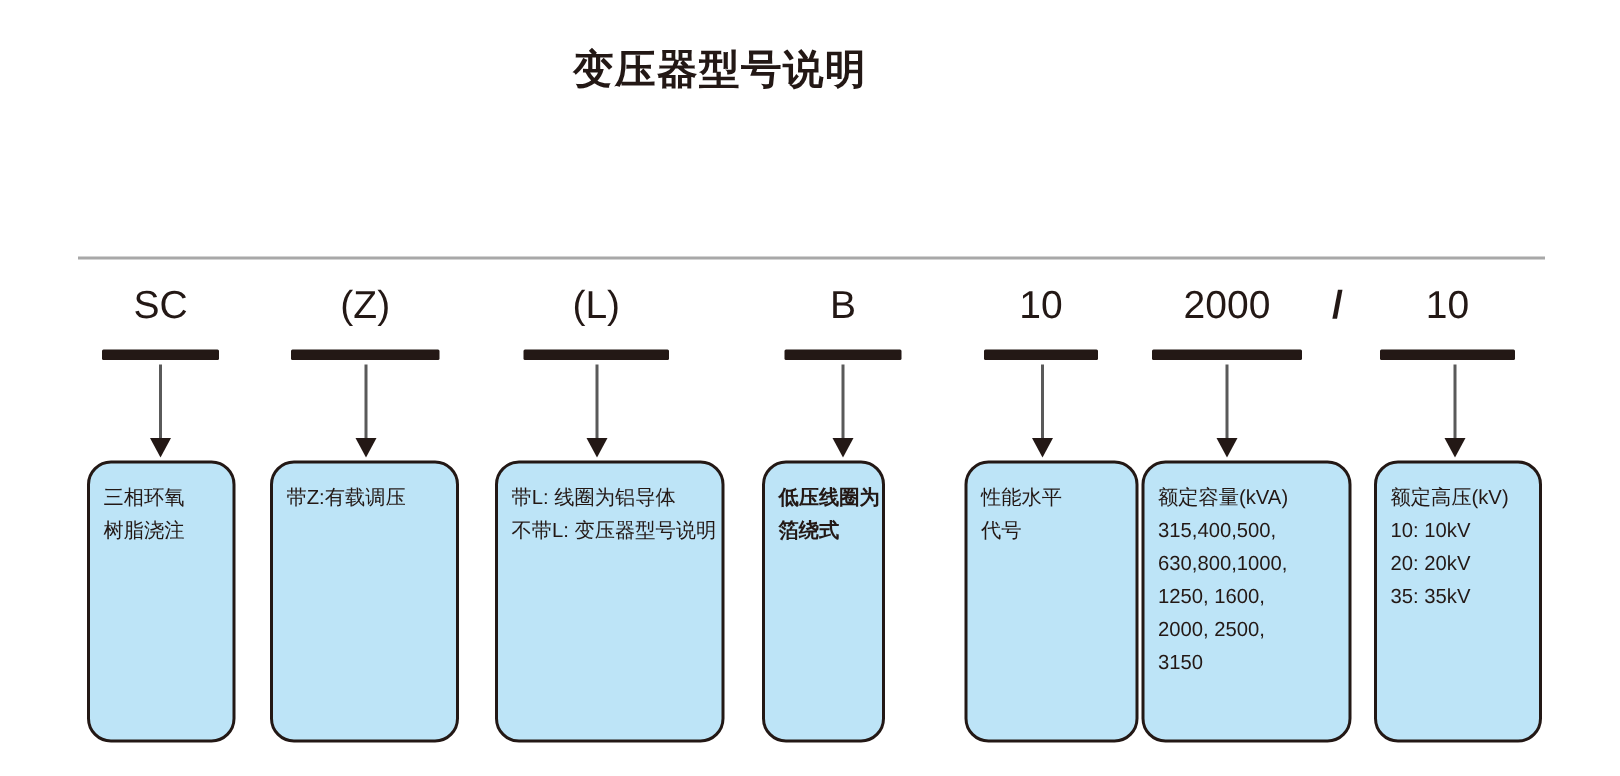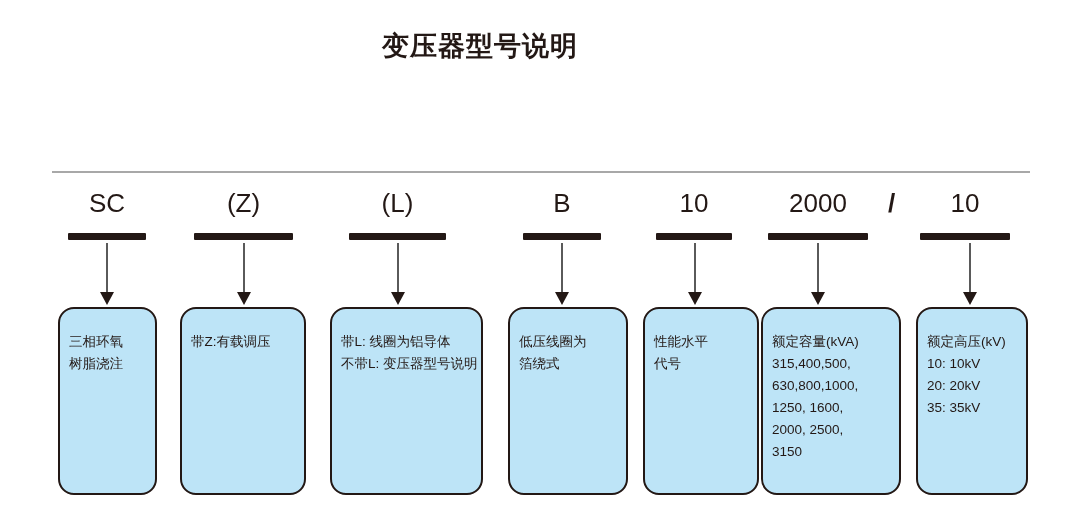--- a/index.html
+++ b/index.html
@@ -99,21 +99,21 @@
 
   
   .desc-box {
     position: absolute;
     top: 307px;
     height: 188px;
     background: #bde4f7;
     border: 2.5px solid #231815;
     border-radius: 16px;
     box-sizing: border-box;
-    padding: 22px 9px 0 9px;
+    padding: 12px 9px 0 9px;
     overflow: hidden;
   }
   .desc-line {
     font-size: 13.5px;
     line-height: 22px;
     color: #231815;
     white-space: nowrap;
   }
 </style>
 </head>
@@ -200,21 +200,21 @@
 
 <div class="desc-box" style="left:180px;width:126px;">
   <div class="desc-line">带Z:有载调压</div>
 </div>
 
 <div class="desc-box" style="left:330px;width:153px;">
   <div class="desc-line">带L: 线圈为铝导体</div>
   <div class="desc-line">不带L: 变压器型号说明</div>
 </div>
 
-<div class="desc-box" style="left:508px;width:120px;">
+<div class="desc-box" style="left:508px;width:82px;font-weight:bold;">
   <div class="desc-line">低压线圈为</div>
   <div class="desc-line">箔绕式</div>
 </div>
 
 <div class="desc-box" style="left:643px;width:116px;">
   <div class="desc-line">性能水平</div>
   <div class="desc-line">代号</div>
 </div>
 
 <div class="desc-box" style="left:761px;width:140px;">

